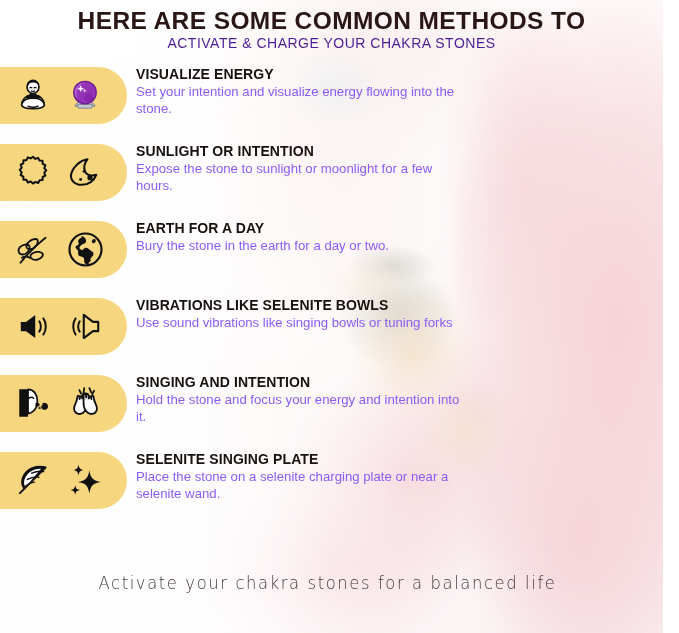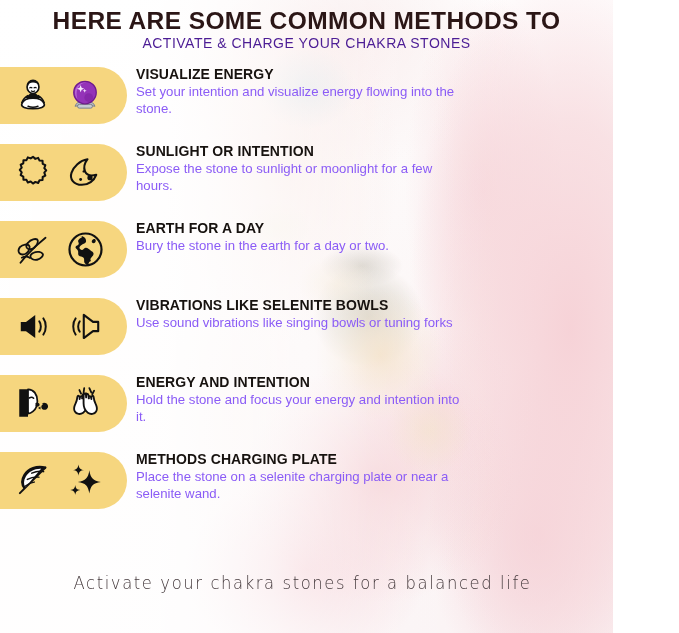--- a/index.html
+++ b/index.html
@@ -6,21 +6,21 @@
 
   html, body {
     width:679px; height:633px;
     background:#ffffff;
     font-family:"Liberation Sans", sans-serif;
     overflow:hidden;
   }
 
   #poster{
     position:relative;
-    width:613px; height:633px;
+    width:663px; height:633px;
     background:#fdfbfa;
     overflow:hidden;
   }
 
   
   .bg-layer{ position:absolute; inset:0; pointer-events:none; }
 
   .bg-base{
     background:
       radial-gradient(ellipse 46% 30% at 52% 6%,  rgba(248,233,233,.95) 0%, rgba(255,255,255,0) 70%),
@@ -315,21 +315,21 @@
         </span>
         <span class="ico">
           <svg width="41" height="41" viewBox="0 0 64 64">
             <path d="M30 8l-1 7M38 8l3 6.6M22.5 11l2.6 5.6M45.5 12l-3 5.6" stroke="#111" stroke-width="2.8" fill="none" stroke-linecap="round"></path>
             <path d="M27 24c0-4 .6-7 2-7s1.8 2.4 2 5.4c.2-3.6.6-6 2-6s2 2.6 2 6.4v9c0 6-2.4 11.6-6.6 14.6-4.6 3.3-10.4 2.4-13-1.8-2.2-3.6-1.4-7.6 1-12.4 1.6-3.2 2.4-6 2.6-8.6.2-2.4 1-4 2.4-3.6 1.4.4 1.6 2.6 1.4 5 .6-2.8 1.2-4.8 2.6-4.6 1.2.2 1.6 1.6 1.2 3.6z" fill="#fff" stroke="#111" stroke-width="2.9" stroke-linejoin="round"></path>
             <path d="M37 24c0-4-.6-7-2-7s-1.8 2.4-2 5.4c-.2-3.6-.6-6-2-6s-2 2.6-2 6.4v9c0 6 2.4 11.6 6.6 14.6 4.6 3.3 10.4 2.4 13-1.8 2.2-3.6 1.4-7.6-1-12.4-1.6-3.2-2.4-6-2.6-8.6-.2-2.4-1-4-2.4-3.6-1.4.4-1.6 2.6-1.4 5-.6-2.8-1.2-4.8-2.6-4.6-1.2.2-1.6 1.6-1.2 3.6z" fill="#fff" stroke="#111" stroke-width="2.9" stroke-linejoin="round"></path>
           </svg>
         </span>
       </div>
       <div class="txt">
-        <div class="m-title">ENERGY AND INTENTION</div>
+        <div class="m-title">SINGING AND INTENTION</div>
         <div class="m-desc">Hold the stone and focus your energy and intention into it.</div>
       </div>
     </div>
 
     <div class="row">
       <div class="pill">
         <span class="ico">
           <svg width="40" height="40" viewBox="0 0 64 64">
             <path d="M52 12c-14-4-28 2-34 12-4.6 7.6-4 16 .4 21.4L52 12z" fill="#111"></path>
             <path d="M52 12c-14-4-28 2-34 12-4.6 7.6-4 16 .4 21.4" fill="none" stroke="#111" stroke-width="3.2" stroke-linejoin="round"></path>
@@ -340,21 +340,21 @@
         </span>
         <span class="ico">
           <svg width="41" height="41" viewBox="0 0 64 64">
             <path d="M38 16c1.8 12.4 5.8 16.4 18 18.2-12.2 1.8-16.2 5.8-18 18.2-1.8-12.4-5.8-16.4-18-18.2 12.2-1.8 16.2-5.8 18-18.2z" fill="#111"></path>
             <path d="M21 7c.9 6 2.8 7.9 8.7 8.8-5.9.9-7.8 2.8-8.7 8.8-.9-6-2.8-7.9-8.7-8.8 5.9-.9 7.8-2.8 8.7-8.8z" fill="#111"></path>
             <path d="M16 39c.8 5.4 2.5 7.1 7.8 7.9-5.3.8-7 2.5-7.8 7.9-.8-5.4-2.5-7.1-7.8-7.9 5.3-.8 7-2.5 7.8-7.9z" fill="#111"></path>
           </svg>
         </span>
       </div>
       <div class="txt">
-        <div class="m-title">METHODS CHARGING PLATE</div>
+        <div class="m-title">SELENITE SINGING PLATE</div>
         <div class="m-desc">Place the stone on a selenite charging plate or near a selenite wand.</div>
       </div>
     </div>
 
   </div>
 
   <div class="footer">
     <span class="footer-text">Activate your chakra stones for a balanced life</span>
   </div>
 

